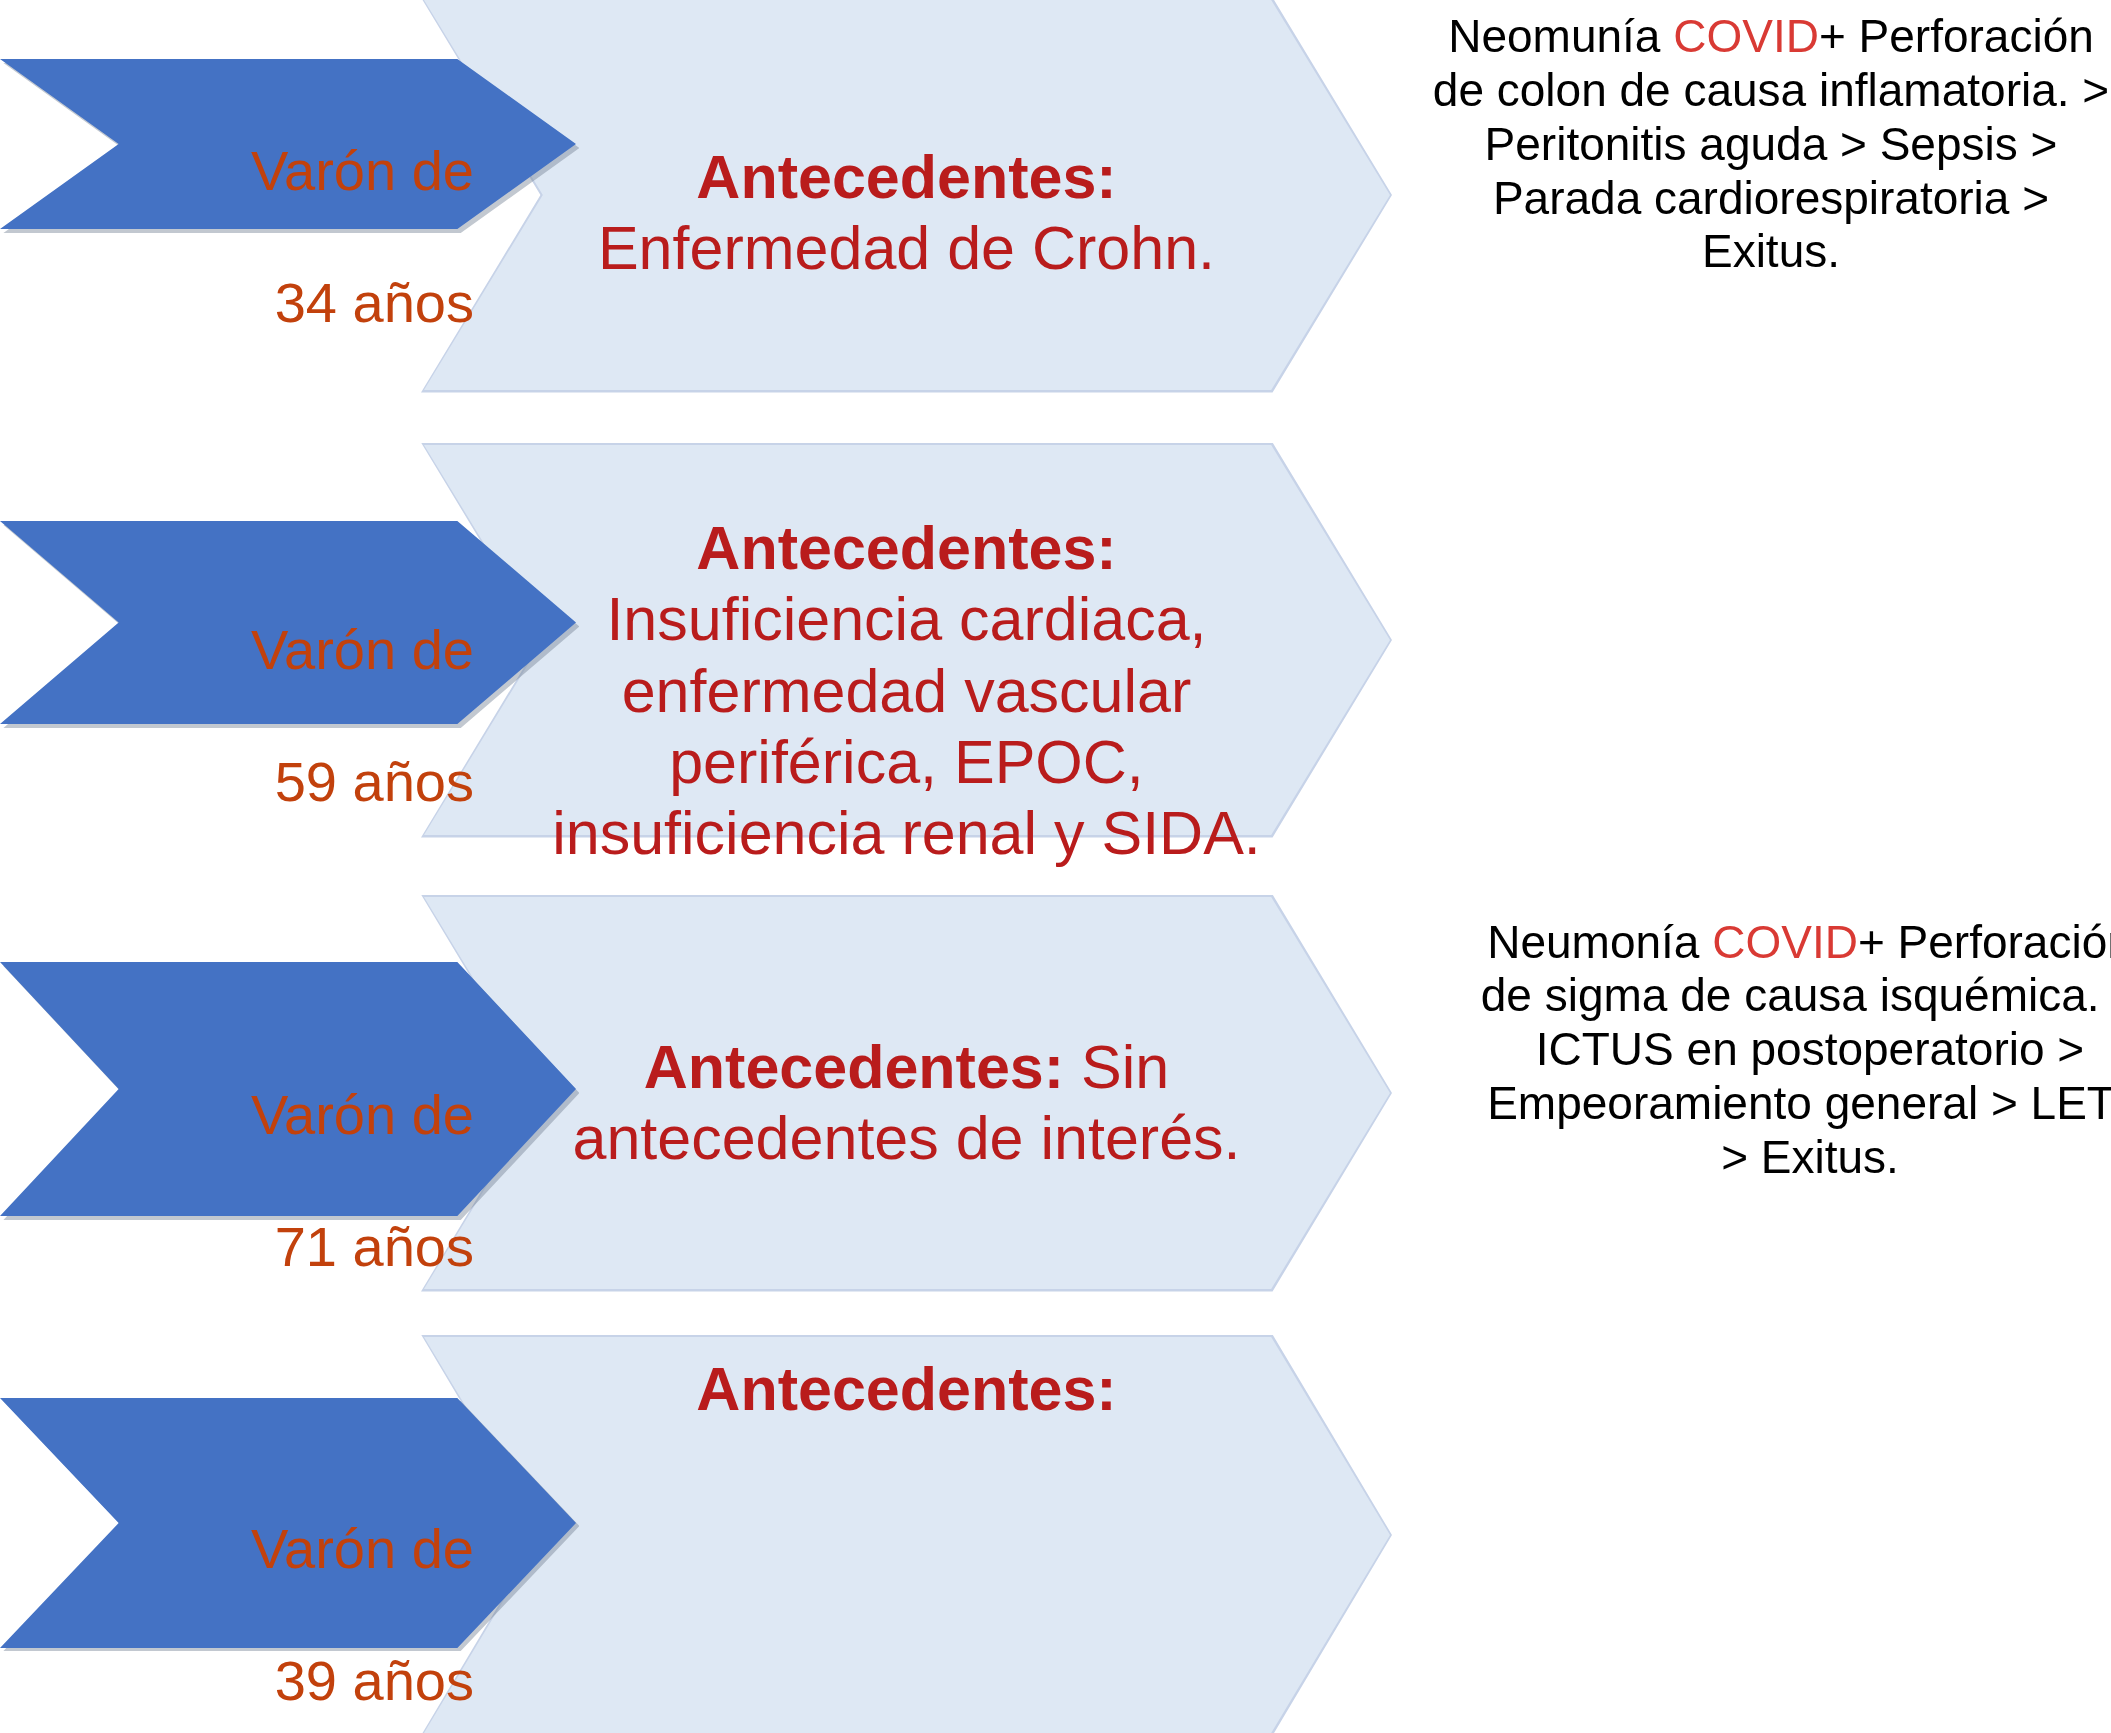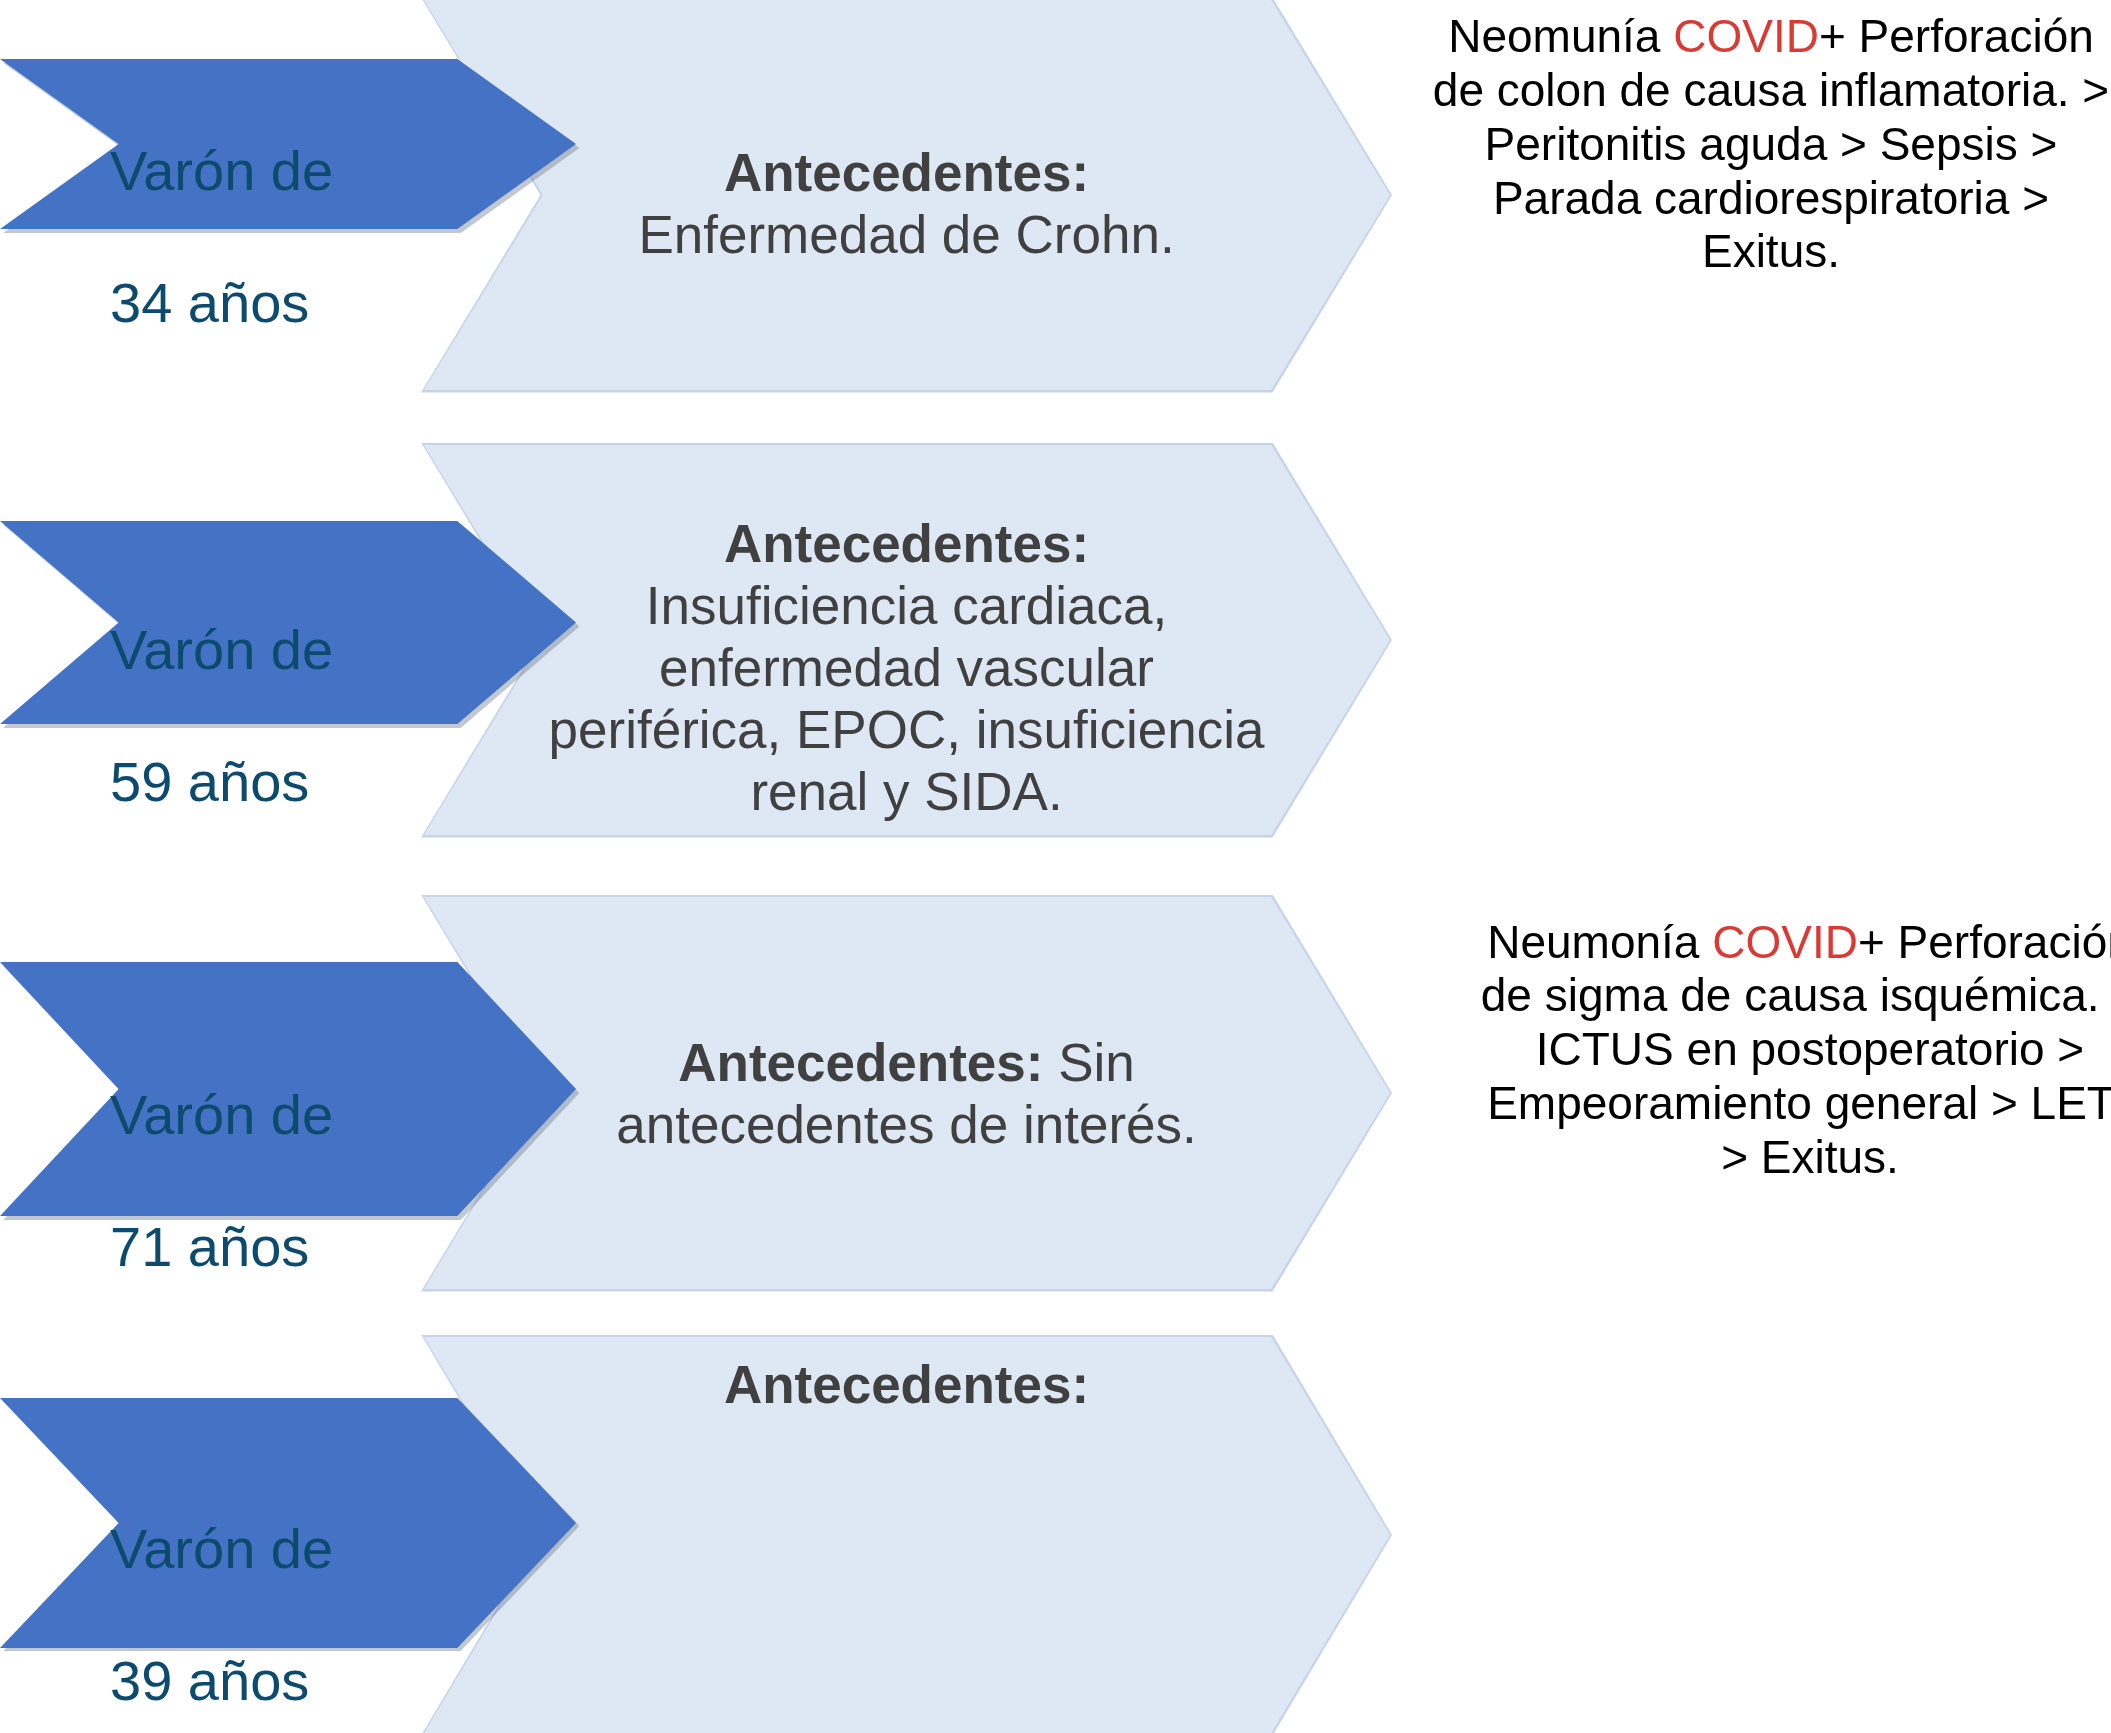--- a/index.html
+++ b/index.html
@@ -57,35 +57,35 @@
     background: rgba(120,132,150,0.45);
     -webkit-clip-path: polygon(0 0, 79.4% 0, 100% 50%, 79.4% 100%, 0 100%, 20.6% 50%);
     clip-path: polygon(0 0, 79.4% 0, 100% 50%, 79.4% 100%, 0 100%, 20.6% 50%);
   }
 
   
   .blue-label {
     position: absolute;
     left: 110px;
     width: 364px;
-    color: #0c4a6e;
+    color: #c2410c;
     font-size: 56px;
     line-height: 1.18;
-    text-align: left;
+    text-align: right;
     letter-spacing: 0px;
     white-space: pre-line;
   }
 
   .pale-text {
     position: absolute;
     left: 542px;
     width: 729px;
     text-align: center;
-    color: #404040;
-    font-size: 53px;
+    color: #b91c1c;
+    font-size: 61px;
     line-height: 1.17;
   }
   .pale-text .hdr {
     font-weight: bold;
   }
 
   .outcome-text {
     position: absolute;
     left: 1432px;
     width: 678px;

